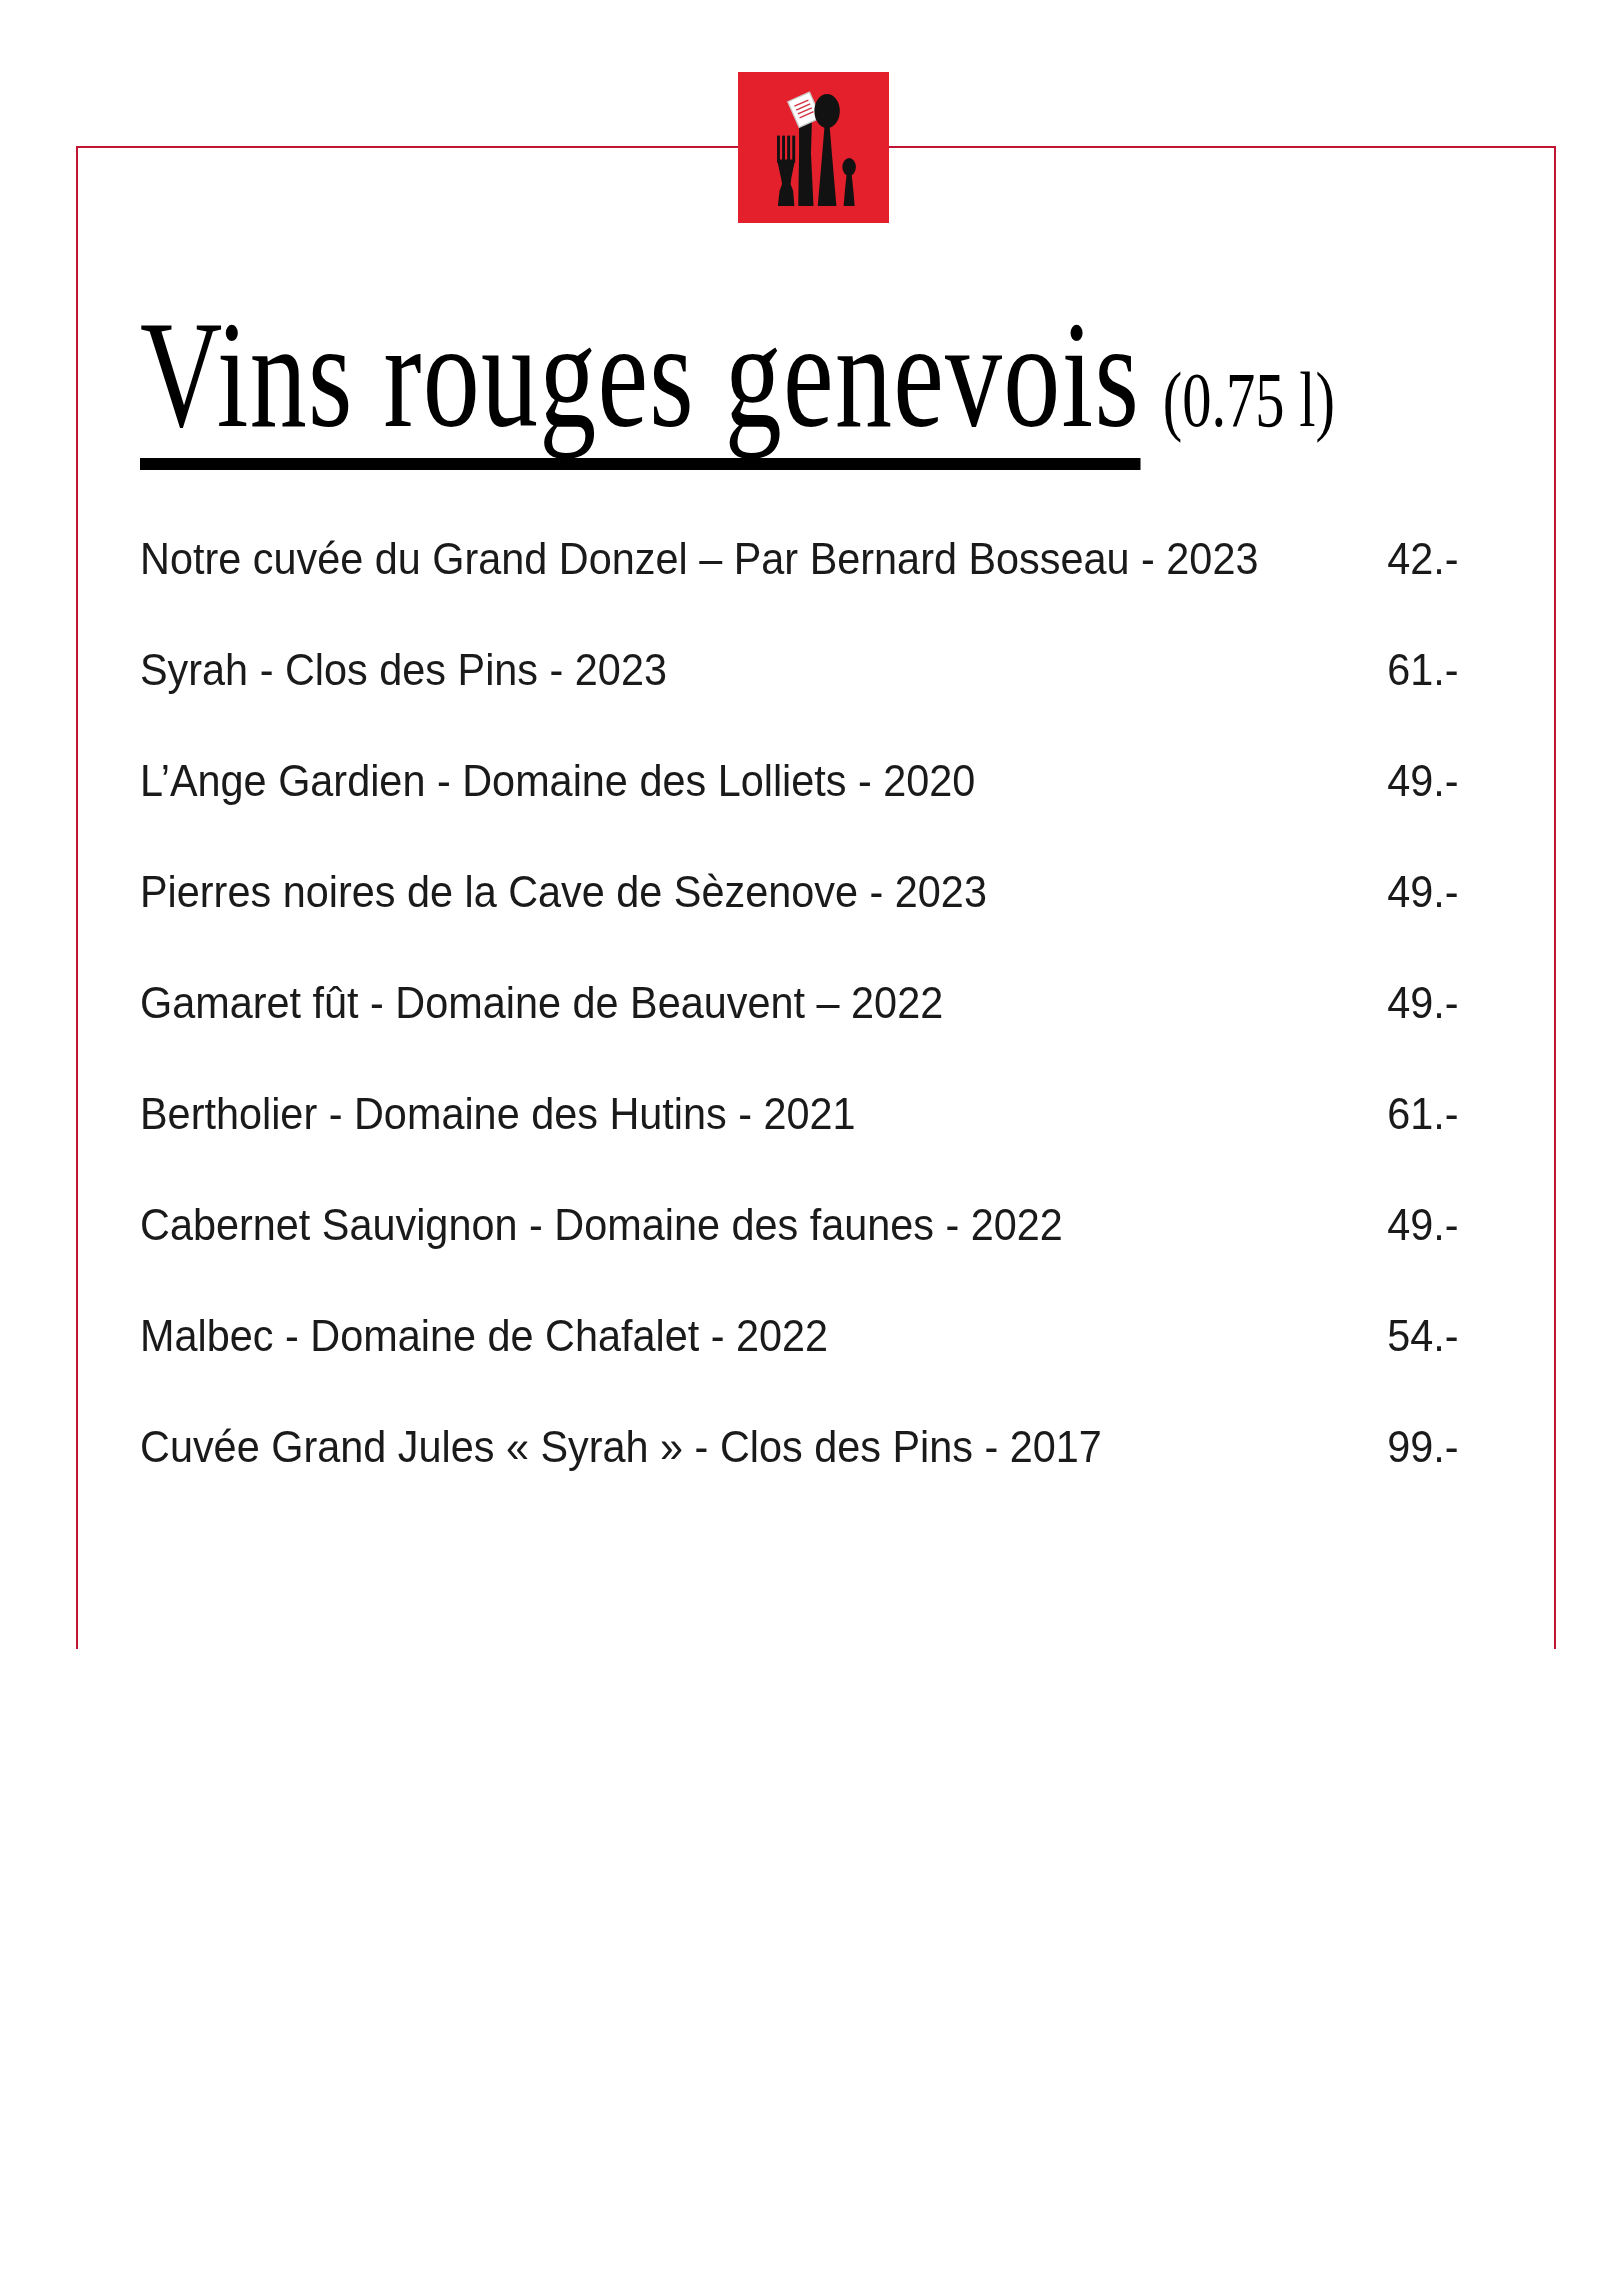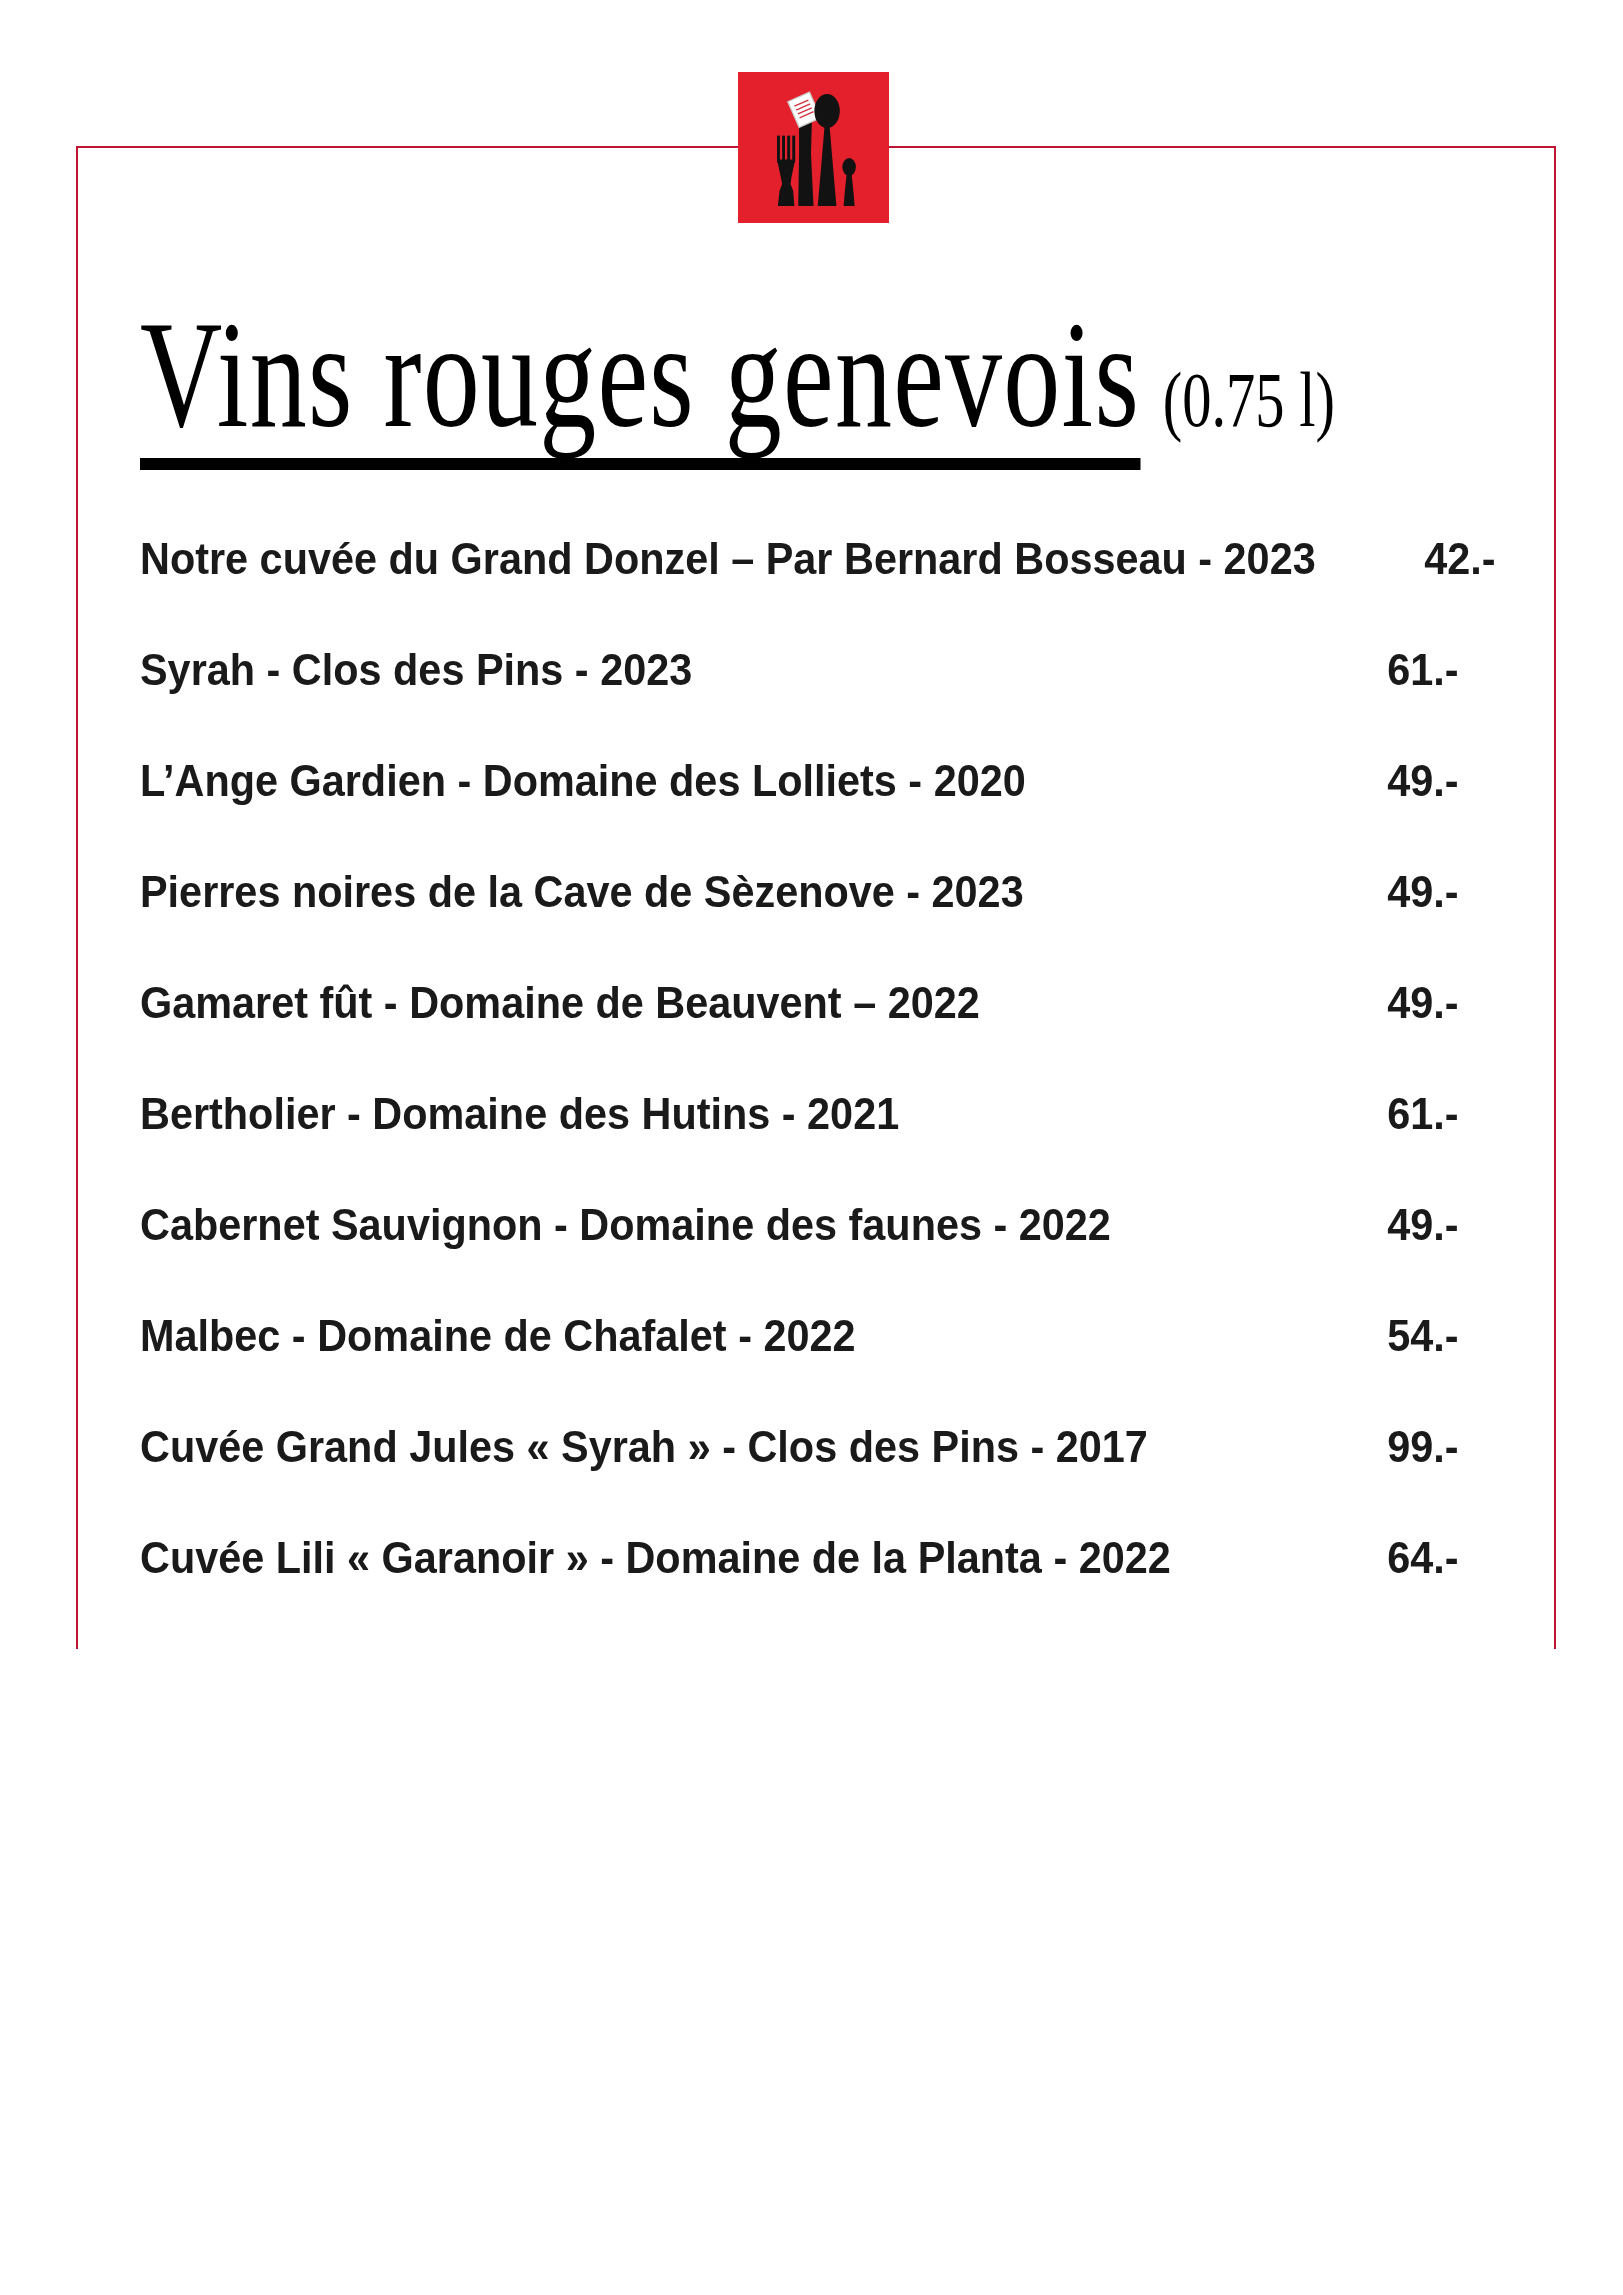--- a/index.html
+++ b/index.html
@@ -67,21 +67,20 @@
     z-index:3;
   }
   .wine-row{
     display:flex;
     justify-content:space-between;
     align-items:center;
     font-size:45px;
     line-height:47px;
     margin-bottom:64px;
     white-space:nowrap;
-    font-weight:bold;
   }
   .wine-name{
     display:inline-block;
     transform:scaleX(0.92);
     transform-origin:0 50%;
   }
   .wine-price{
     display:inline-block;
     transform:scaleX(0.92);
     transform-origin:100% 50%;
@@ -179,20 +178,16 @@
     <div class="wine-row">
       <span class="wine-name">Malbec - Domaine de Chafalet - 2022</span>
       <span class="wine-price">54.-</span>
     </div>
 
     <div class="wine-row">
       <span class="wine-name">Cuvée Grand Jules « Syrah » - Clos des Pins - 2017</span>
       <span class="wine-price">99.-</span>
     </div>
 
-    <div class="wine-row">
-      <span class="wine-name">Cuvée Lili « Garanoir » - Domaine de la Planta - 2022</span>
-      <span class="wine-price">64.-</span>
-    </div>
   </div>
 
 </div>
 
 
 </body></html>

